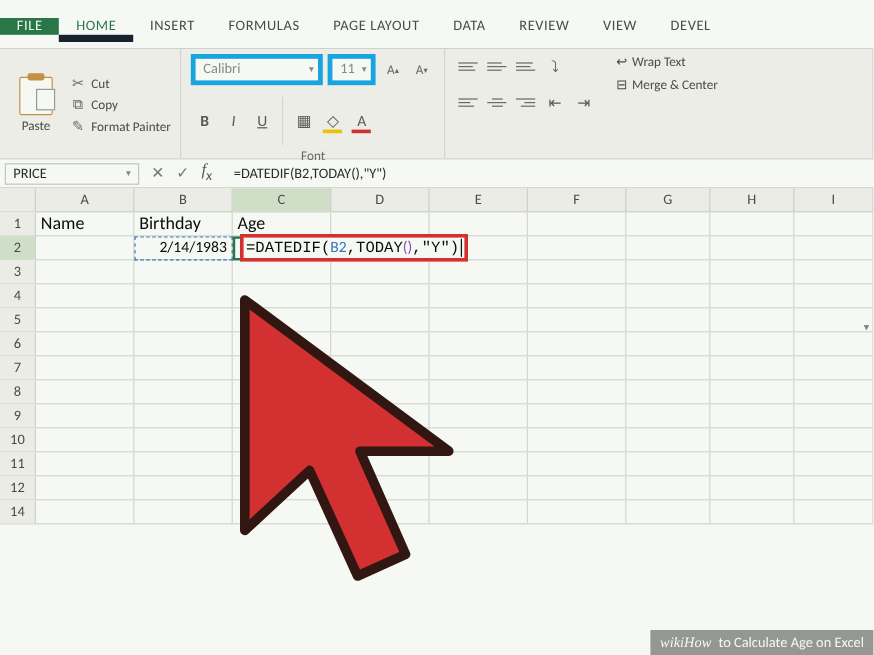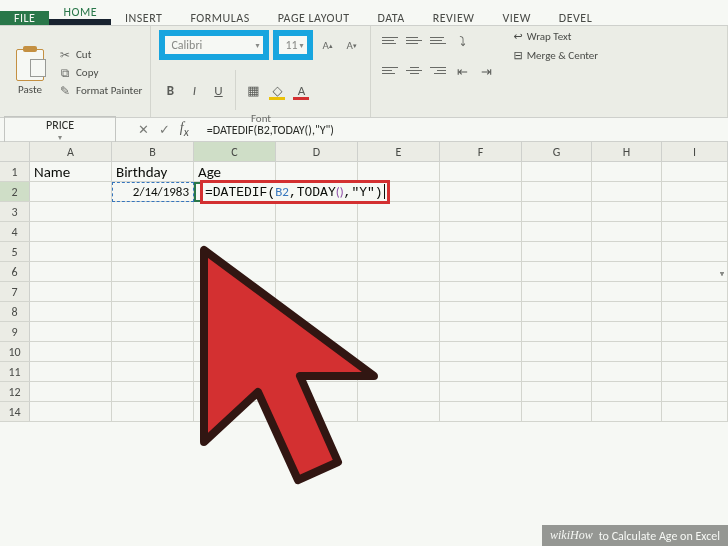--- a/index.html
+++ b/index.html
@@ -1,19 +1,19 @@
 <!DOCTYPE html>
 <html><head>
 <meta charset="utf-8">
 <style>
 * { box-sizing: border-box; margin: 0; padding: 0; font-family: "Segoe UI", Calibri, sans-serif; }
 body { width: 728px; height: 546px; overflow: hidden; background: #fff; position: relative; }
 
 
-.tabs { display: flex; align-items: flex-end; height: 26px; background: #fff; border-bottom: 1px solid #d4d4d4; font-size: 12px; }
+.tabs { display: flex; align-items: flex-start; height: 26px; background: #fff; border-bottom: 1px solid #d4d4d4; font-size: 12px; margin-top: 15px; }
 .tab { padding: 0 14px; display: flex; align-items: center; color: #444; cursor: pointer; letter-spacing: .5px; }
 .tab.file { background: #217346; color: #fff; font-weight: 400; }
 .tab.active { color: #217346; border-bottom: 6px solid #0f172a; font-weight: 400; }
 
 
 .ribbon { height: 92px; background: #f3f3f0; border-bottom: 1px solid #d4d4d4; display: flex; }
 .group { border-right: 1px solid #d9d9d6; padding: 4px 8px 2px; display: flex; flex-direction: column; }
 .group-body { flex: 1; display: flex; gap: 6px; }
 .group-label { text-align: center; font-size: 11px; color: #666; padding-top: 2px; }
 
@@ -22,21 +22,21 @@
 .paste-icon { width: 28px; height: 32px; background: #fff; border: 1px solid #c98f3e; border-radius: 2px; position: relative; }
 .paste-icon::before { content: ""; position: absolute; top: -4px; left: 6px; width: 14px; height: 6px; background: #c98f3e; border-radius: 2px; }
 .paste-icon::after { content: ""; position: absolute; bottom: 3px; right: -3px; width: 14px; height: 16px; background: #fff; border: 1px solid #999; }
 .paste-label { font-size: 11px; color: #444; margin-top: 2px; }
 .clip-items { display: flex; flex-direction: column; justify-content: center; gap: 4px; font-size: 11px; color: #444; }
 .clip-items .item { display: flex; align-items: center; gap: 4px; cursor: pointer; }
 .clip-icon { width: 14px; height: 14px; display: inline-flex; align-items: center; justify-content: center; font-size: 12px; color: #666; }
 
 
 .font-row1 { display: flex; gap: 4px; align-items: center; }
-.font-select, .size-select { background: #fff; border: 6px solid #0ea5e9; font-size: 12px; color: #888; padding: 2px 18px 2px 6px; position: relative; }
+.font-select, .size-select { background: #fff; border: 4px solid #0ea5e9; font-size: 12px; color: #888; padding: 2px 18px 2px 6px; position: relative; }
 .font-select { width: 110px; }
 .size-select { width: 40px; }
 .chev { position: absolute; right: 4px; top: 50%; transform: translateY(-50%); font-size: 8px; color: #888; }
 .tiny-btn { width: 20px; height: 20px; display: flex; align-items: center; justify-content: center; font-size: 11px; color: #666; cursor: pointer; }
 .font-row2 { display: flex; gap: 2px; align-items: center; margin-top: 10px; }
 .fmt-btn { width: 22px; height: 22px; display: flex; align-items: center; justify-content: center; font-size: 13px; color: #555; cursor: pointer; }
 .fmt-btn.bold { font-weight: bold; }
 .fmt-btn.italic { font-style: italic; }
 .fmt-btn.underline { text-decoration: underline; }
 .font-col { display: flex; flex-direction: column; }
@@ -45,21 +45,21 @@
 
 .align-rows { display: flex; flex-direction: column; gap: 8px; }
 .align-row { display: flex; gap: 2px; }
 .align-btn { width: 22px; height: 20px; display: flex; flex-direction: column; justify-content: center; gap: 2px; padding: 0 3px; cursor: pointer; }
 .align-btn span { height: 1px; background: #666; display: block; }
 .align-extras { display: flex; flex-direction: column; gap: 6px; font-size: 11px; color: #444; margin-left: 10px; }
 .align-extras .item { display: flex; align-items: center; gap: 4px; cursor: pointer; }
 
 
 .formula-row { display: flex; align-items: center; height: 24px; border-bottom: 1px solid #d4d4d4; background: #fff; }
-.name-box { width: 112px; border: 1px solid #c8c8c8; margin: 2px 12px 2px 4px; padding: 1px 6px; font-size: 12px; color: #222; display: flex; align-items: center; justify-content: space-between; flex-direction: column; }
+.name-box { width: 112px; border: 1px solid #c8c8c8; margin: 2px 0 2px 4px; padding: 1px 6px; font-size: 12px; color: #222; display: flex; align-items: center; justify-content: space-between; }
 .name-box .chev { position: static; transform: none; }
 .fx-controls { display: flex; align-items: center; gap: 10px; padding: 0 10px; }
 .fx-btn { font-size: 13px; color: #777; cursor: pointer; }
 .fx-label { font-style: italic; font-family: "Cambria Math", serif; font-size: 14px; color: #555; }
 .formula-input { flex: 1; padding: 2px 8px; font-size: 12px; color: #222; }
 
 
 .grid { position: relative; }
 .col-headers { display: flex; height: 20px; background: #f3f2ef; border-bottom: 1px solid #d4d4d4; font-size: 12px; color: #444; }
 .corner { width: 30px; border-right: 1px solid #d4d4d4; background: #f3f2ef; }

